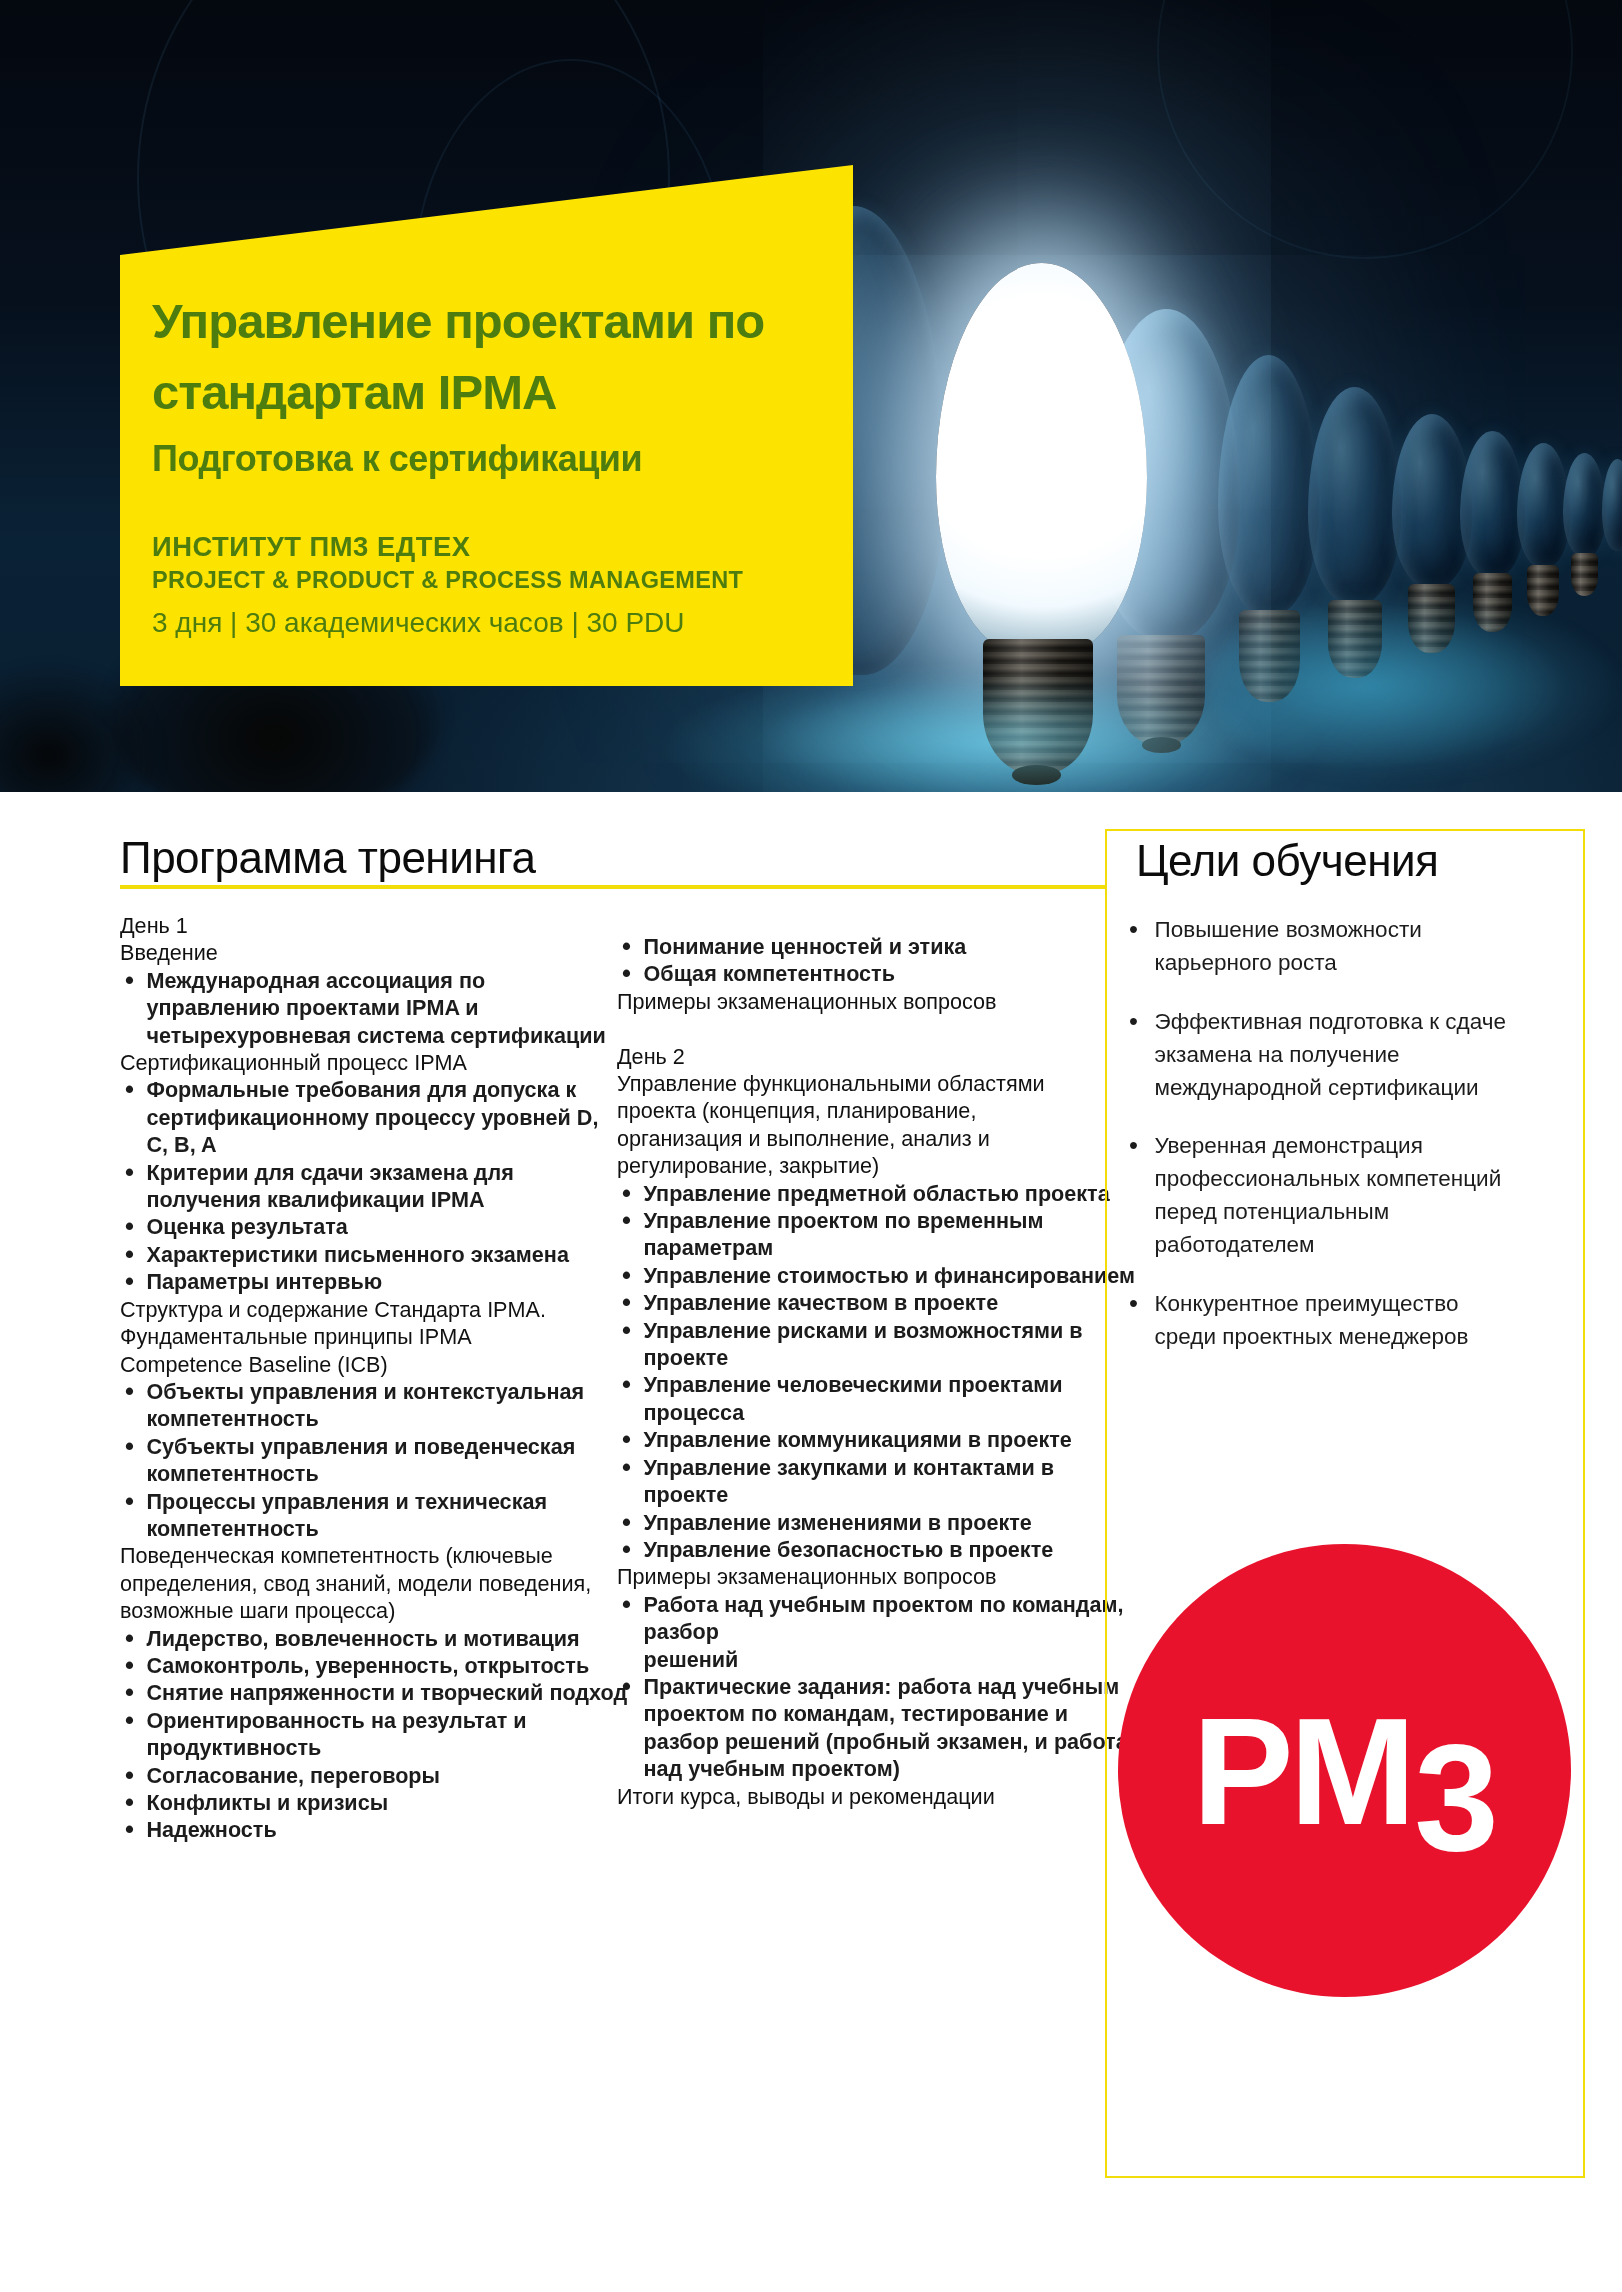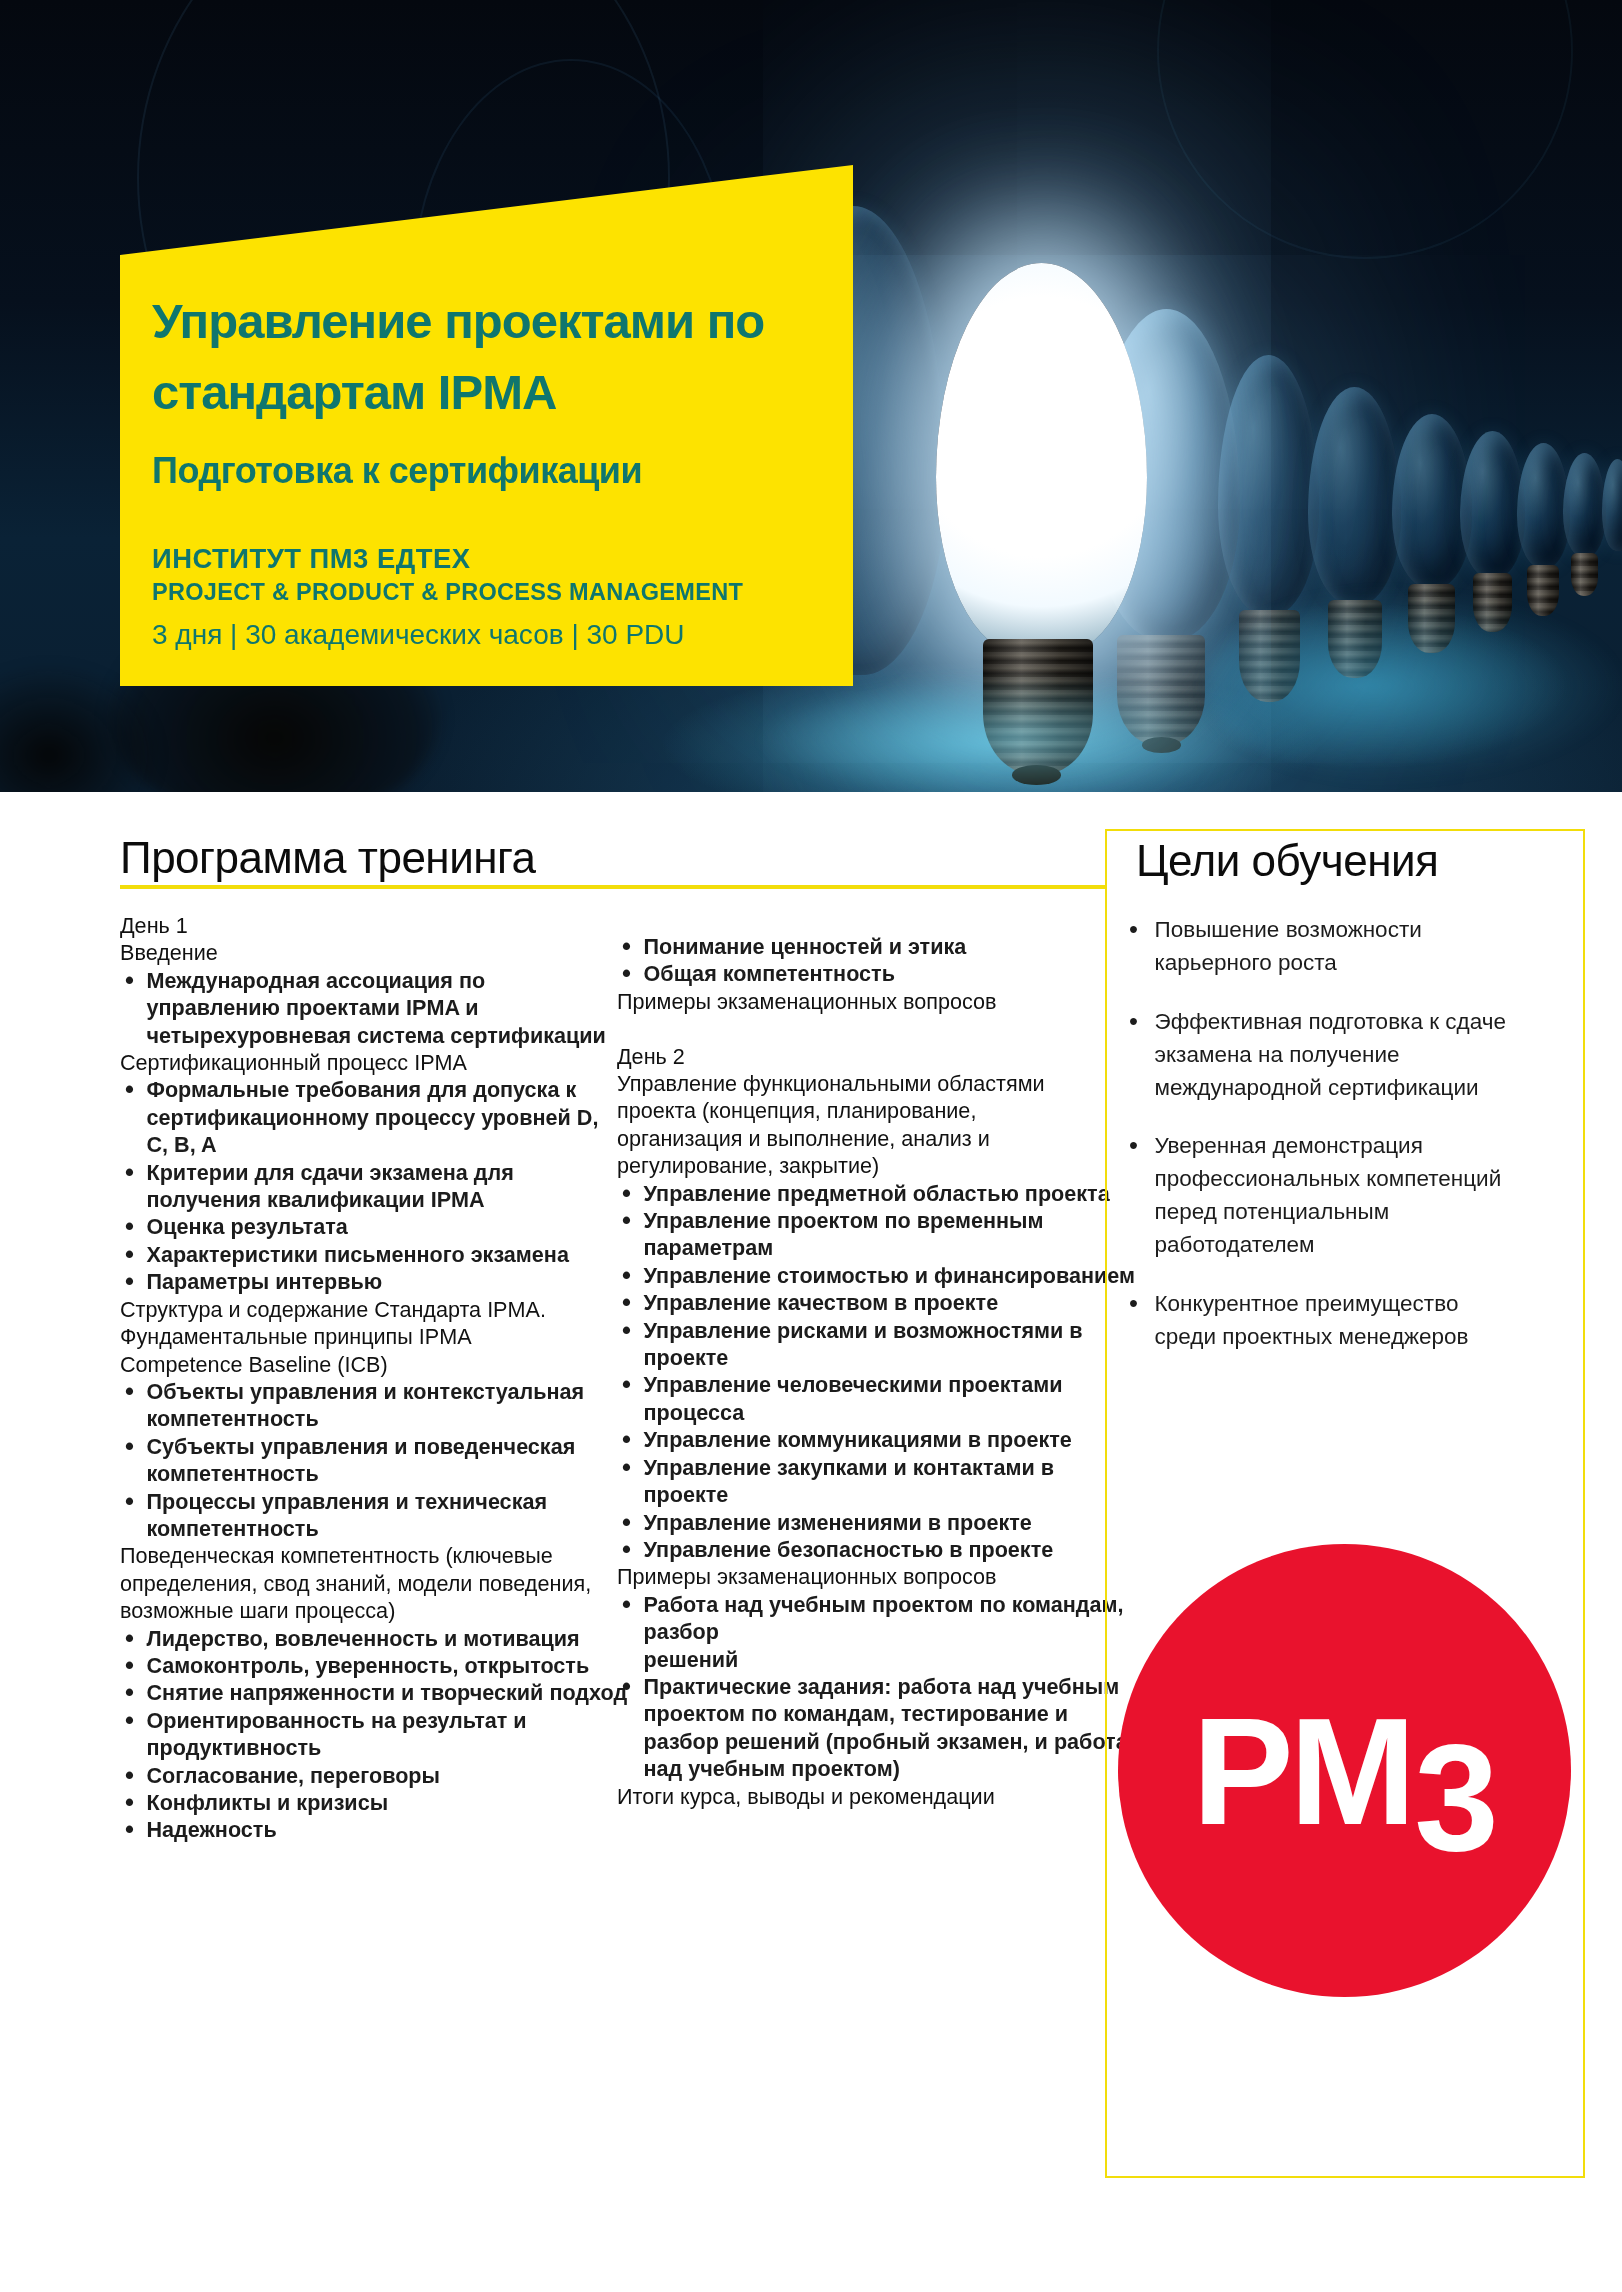--- a/index.html
+++ b/index.html
@@ -24,23 +24,23 @@
       box-shadow:0 0 108px 44px rgba(205,235,255,.85), 0 0 274px 137px rgba(120,195,245,.40);}
   .bulb-screw{position:absolute;border-radius:5.9px 5.9px 45% 45%;
       background:linear-gradient(90deg, rgba(0,0,0,.55), rgba(255,255,255,.16) 35%, rgba(0,0,0,.25) 70%, rgba(0,0,0,.62)),
                  repeating-linear-gradient(180deg,#4a463f 0px,#59544a 3.9px,#1c1915 8.8px,#2e2a24 12.7px);}
   .screw-tip{position:absolute;background:#141109;border-radius:50%;}
   .fg-dark{position:absolute;filter:blur(6.9px);border-radius:50%;}
 
   
   .panel{position:absolute;left:120px;top:159px;width:733px;height:527px;z-index:10;
          clip-path:polygon(0 96px,100% 5.9px,100% 100%,0 100%);
-         padding:127px 27.4px 0 32px;box-sizing:border-box;color:#0f766e;}
+         padding:127px 27.4px 0 32px;box-sizing:border-box;color:#4d7c0f;}
   .title{font-size:49px;line-height:71px;font-weight:bold;letter-spacing:-1px;}
-  .subtitle{font-size:36px;line-height:47px;font-weight:bold;letter-spacing:-0.5px;margin-top:19px;}
+  .subtitle{font-size:36px;line-height:47px;font-weight:bold;letter-spacing:-0.5px;margin-top:7px;}
   .inst{font-size:27.4px;line-height:39px;font-weight:bold;letter-spacing:0.5px;margin-top:45px;}
   .inst2{font-size:23.5px;line-height:29px;font-weight:bold;letter-spacing:0.3px;}
   .meta{font-size:28px;line-height:39px;margin-top:7.8px;}
 
   
   .sec-heading{position:absolute;font-size:44px;line-height:49px;letter-spacing:-0.5px;color:#0c0c0c;}
   .rule{position:absolute;height:3.9px;}
   .pcol{position:absolute;font-size:21.6px;line-height:27.4px;}
   .li{position:relative;white-space:pre;font-weight:bold;}
   .li.bullet{padding-left:26.5px;}

